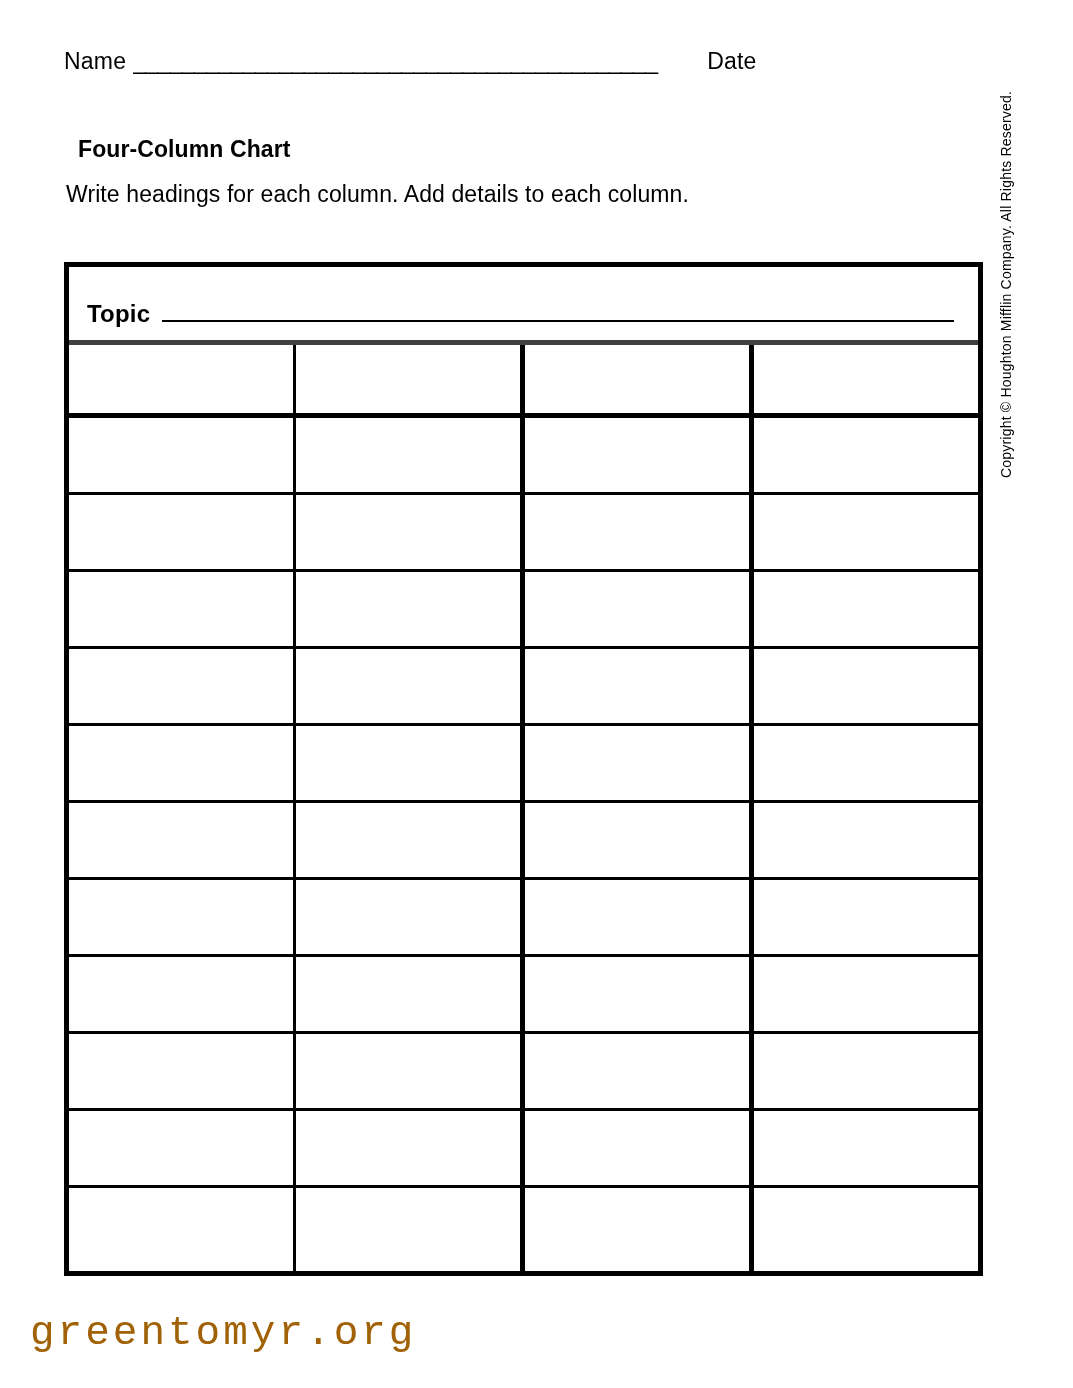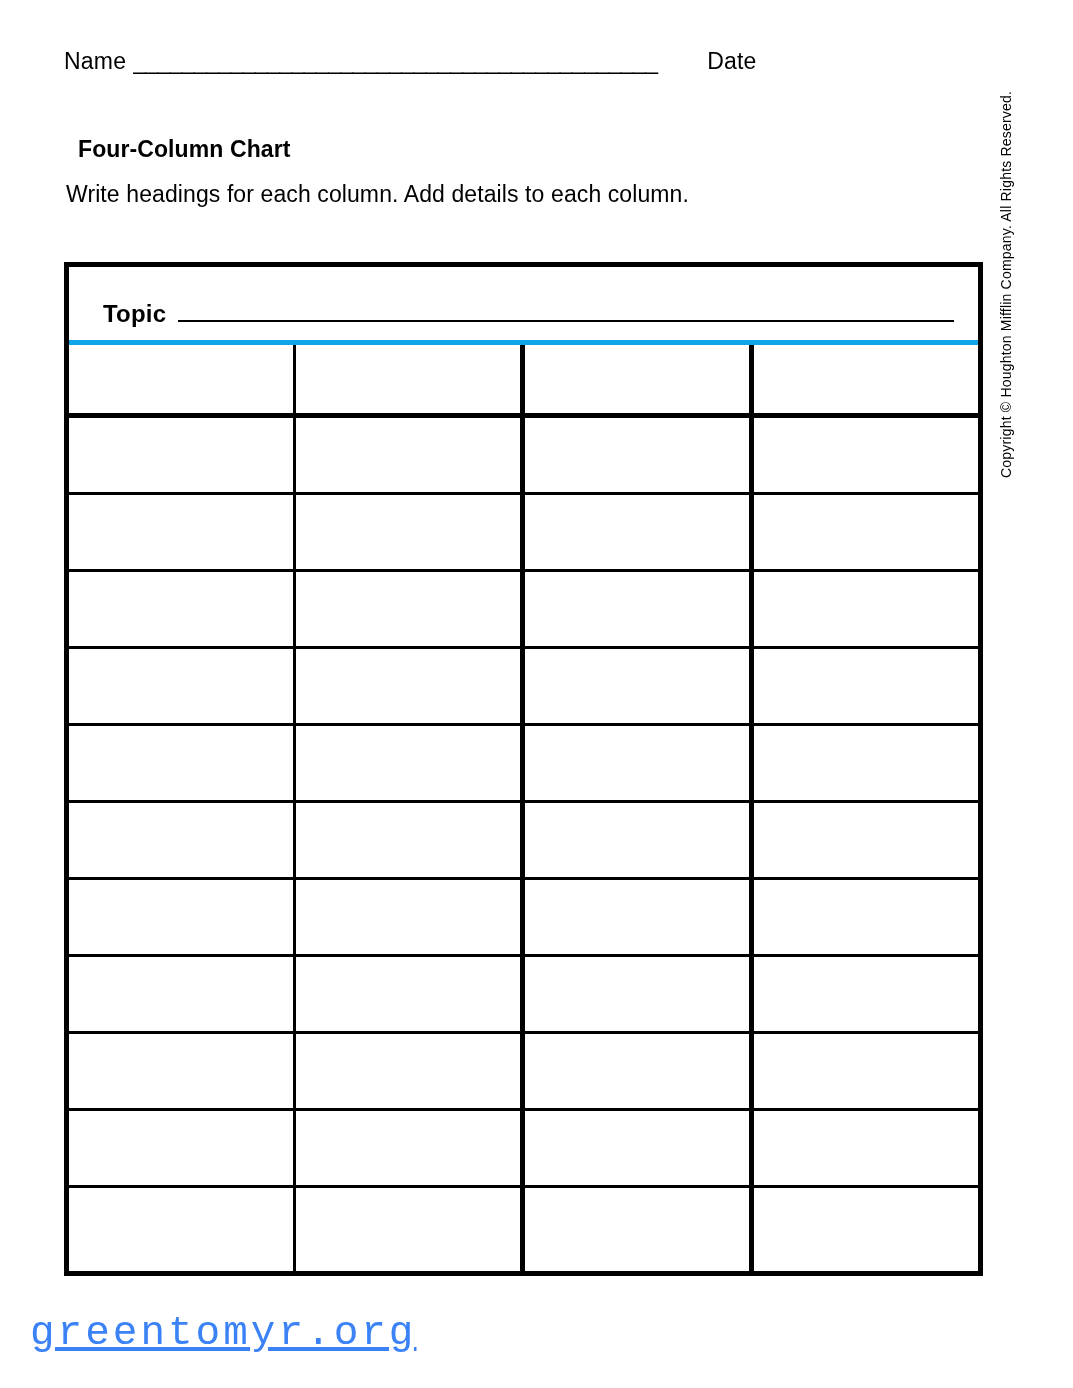--- a/index.html
+++ b/index.html
@@ -71,24 +71,23 @@
     height: 1014px;
     box-sizing: border-box;
     border: 5px solid #000;
     background: #fff;
   }
 
   .topic-band {
     position: relative;
     height: 78px;
     box-sizing: border-box;
-    border-bottom: 5px solid #0ea5e9;
+    border-bottom: 5px solid #404040;
     display: flex;
     align-items: flex-end;
-    padding-left: 16px;
   }
   .topic-inner {
     display: flex;
     align-items: baseline;
     width: 100%;
     padding: 0 24px 12px 18px;
     box-sizing: border-box;
   }
   .topic-label {
     font-size: 24px;
@@ -158,23 +157,22 @@
   }
 
   
   .watermark {
     position: absolute;
     left: 30px;
     top: 1310px;
     font-family: "Liberation Mono", "DejaVu Sans Mono", monospace;
     font-size: 41px;
     letter-spacing: 3px;
-    color: #3b82f6;
-    white-space: nowrap;
-    text-decoration: underline;
+    color: #a16207;
+    white-space: nowrap;
   }
 </style>
 </head>
 <body>
 
 <div class="namedate-row">
   <span class="field-label">Name</span>
   <span class="field-rule name-field-rule">___________________________________________</span>
   <span class="gap-namedate"></span>
   <span class="field-label">Date</span>

